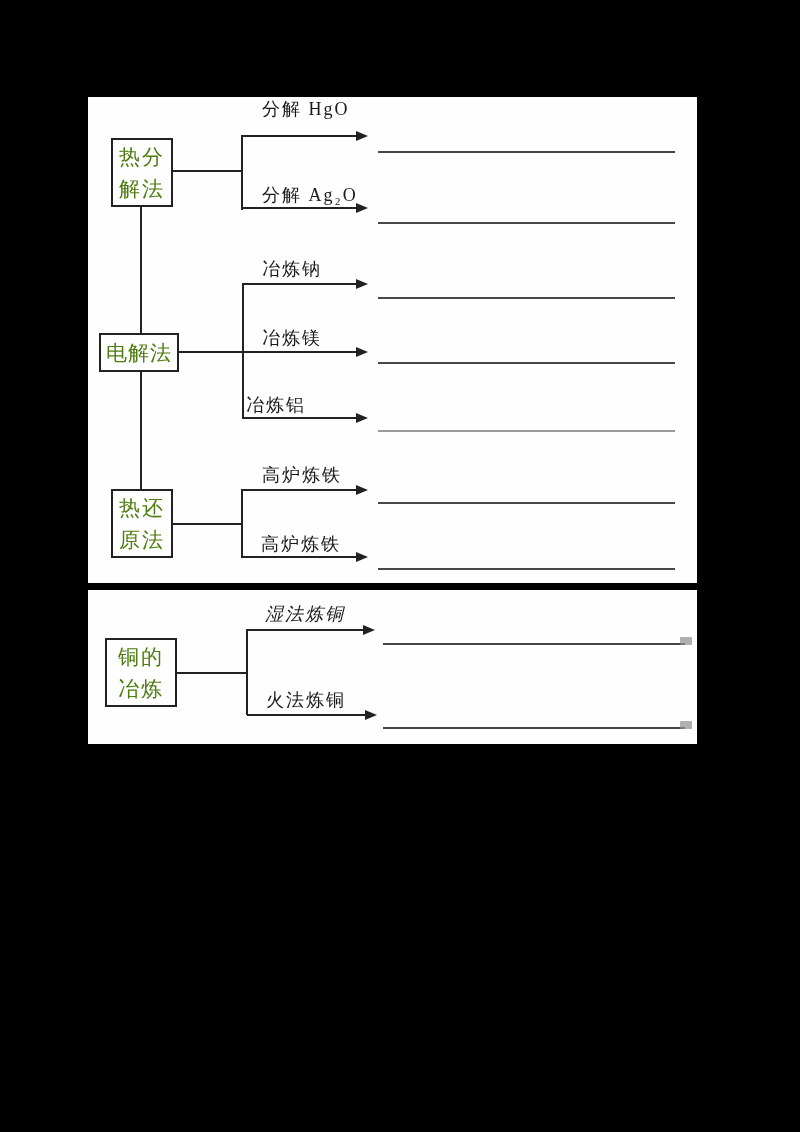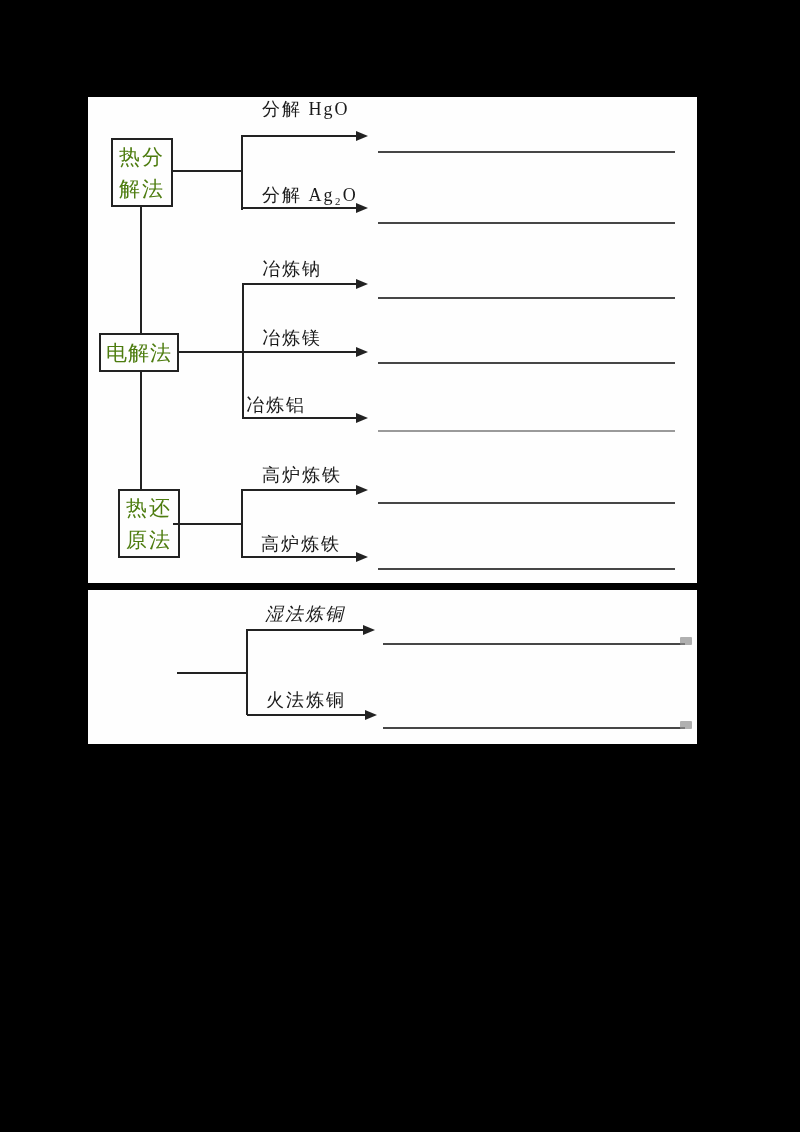--- a/index.html
+++ b/index.html
@@ -91,21 +91,21 @@
 
 <div class="page">
 
   <div class="panel panel-1">
 
     <div class="node-box" style="left:23px; top:41px; width:62px; height:69px;">热分
 解法</div>
 
     <div class="node-box" style="left:11px; top:236px; width:80px; height:39px; letter-spacing:1px;">电解法</div>
 
-    <div class="node-box" style="left:23px; top:392px; width:62px; height:69px;margin-left:7px;">热还
+    <div class="node-box" style="left:23px; top:392px; width:62px; height:69px;">热还
 原法</div>
 
     <div class="line-v" style="left:52px; top:110px; height:126px;"></div>
     <div class="line-v" style="left:52px; top:275px; height:117px;"></div>
 
     <div class="line-h" style="left:85px; top:73px; width:69px;"></div>
     <div class="line-v" style="left:153px; top:38px; height:75px;"></div>
 
     <div class="branch-label" style="left:174px; top:0;">分解 HgO</div>
     <div class="arrow" style="left:154px; top:34px; width:126px;">
@@ -159,20 +159,22 @@
     <div class="blank-line" style="left:290px; top:125px; width:297px;"></div>
     <div class="blank-line" style="left:290px; top:200px; width:297px;"></div>
     <div class="blank-line" style="left:290px; top:265px; width:297px;"></div>
     <div class="blank-line light" style="left:290px; top:333px; width:297px;"></div>
     <div class="blank-line" style="left:290px; top:405px; width:297px;"></div>
     <div class="blank-line" style="left:290px; top:471px; width:297px;"></div>
   </div>
 
   <div class="panel panel-2">
 
+    <div class="node-box" style="left:17px; top:48px; width:72px; height:69px;">铜的
+冶炼</div>
 
     <div class="line-h" style="left:89px; top:82px; width:70px;"></div>
     <div class="line-v" style="left:158px; top:39px; height:86px;"></div>
 
     <div class="branch-label" style="left:177px; top:12px;font-style:italic;">湿法炼铜</div>
     <div class="arrow" style="left:159px; top:35px; width:128px;">
       <div class="shaft"></div>
         <div class="head"></div>
     </div>
 

